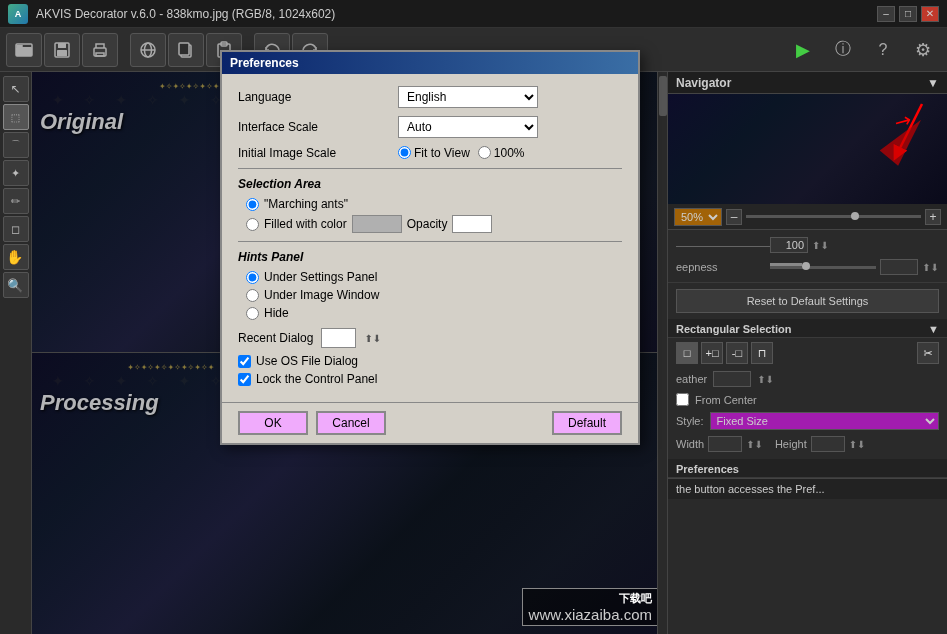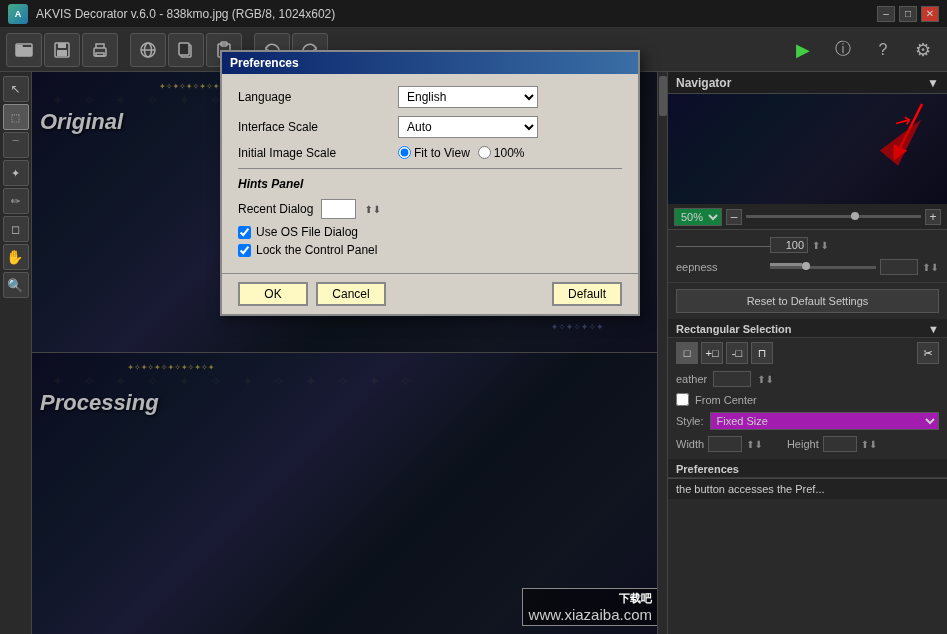--- a/index.html
+++ b/index.html
@@ -208,21 +208,21 @@
       height: 26px;
       background: #252525;
       border-bottom: 1px solid #444;
       display: flex;
       align-items: center;
       padding: 0 6px;
       gap: 4px;
       font-size: 11px;
     }
     .zoom-select {
-      background: #15803d;
+      background: #a16207;
       border: 1px solid #555;
       color: #ccc;
       font-size: 11px;
       padding: 1px 2px;
       width: 48px;
     }
     .zoom-slider {
       flex: 1;
       height: 3px;
       background: #555;
@@ -460,21 +460,21 @@
       display: flex;
       justify-content: flex-start;
       padding: 8px 16px;
       gap: 8px;
       border-top: 1px solid #888;
       background: #d4d0c8;
     }
     .dialog-btn {
       width: 70px;
       height: 24px;
-      background: #fef9c3;
+      background: #f0abfc;
       border: 2px solid #888;
       font-size: 12px;
       cursor: pointer;
       display: flex; align-items: center; justify-content: center;
     }
     .dialog-btn.default-btn { margin-left: auto; }
 
     
     .color-swatch {
       width: 50px; height: 18px;
@@ -696,21 +696,21 @@
         <option>Fixed Size</option>
         <option>Normal</option>
         <option>Fixed Aspect Ratio</option>
       </select>
     </div>
 
     <div class="size-row">
       <span>Width</span>
       <input class="size-input" style="">
       <span style="font-size:10px; color:#888;">⬆⬇</span>
-      <span style="margin-left:20px;">Height</span>
+      <span style="margin-left:8px;">Height</span>
       <input class="size-input" style="">
       <span style="font-size:10px; color:#888;">⬆⬇</span>
     </div>
 
     <div class="section-title" style="margin-top:4px;">
       <span>Preferences</span>
     </div>
     <div class="pref-bottom">
       <span>the button accesses the Pref...</span>
     </div>
@@ -755,23 +755,53 @@
           <input type="radio" name="imgscale" checked="" style="">
           <span>Fit to View</span>
         </label>
         <label>
           <input type="radio" name="imgscale" style="">
           <span>100%</span>
         </label>
       </div>
     </div>
 
+    <div class="pref-section">
+      <div class="pref-section-title">Selection Area</div>
+      <div class="pref-radio-vert">
+        <label>
+          <input type="radio" name="selarea" checked="" style="">
+          <span>"Marching ants"</span>
+        </label>
+        <label style="display:flex; align-items:center; gap:5px;">
+          <input type="radio" name="selarea" style="">
+          <span>Filled with color</span>
+          <span class="color-swatch"></span>
+          <span>Opacity</span>
+          <input class="opacity-input" style="">
+        </label>
+      </div>
+    </div>
 
     <div class="pref-section">
       <div class="pref-section-title">Hints Panel</div>
+      <div class="pref-radio-vert">
+        <label>
+          <input type="radio" name="hints" checked="" style="">
+          <span>Under Settings Panel</span>
+        </label>
+        <label>
+          <input type="radio" name="hints" style="">
+          <span>Under Image Window</span>
+        </label>
+        <label>
+          <input type="radio" name="hints" style="">
+          <span>Hide</span>
+        </label>
+      </div>
     </div>
 
     <div class="pref-row-inline">
       <span>Recent Dialog</span>
       <input class="pref-number" style="width: 35px;">
       <span style="font-size:10px; color:#555;">⬆⬇</span>
     </div>
 
     <div class="pref-checkbox-row">
       <input type="checkbox" checked="" style="">

